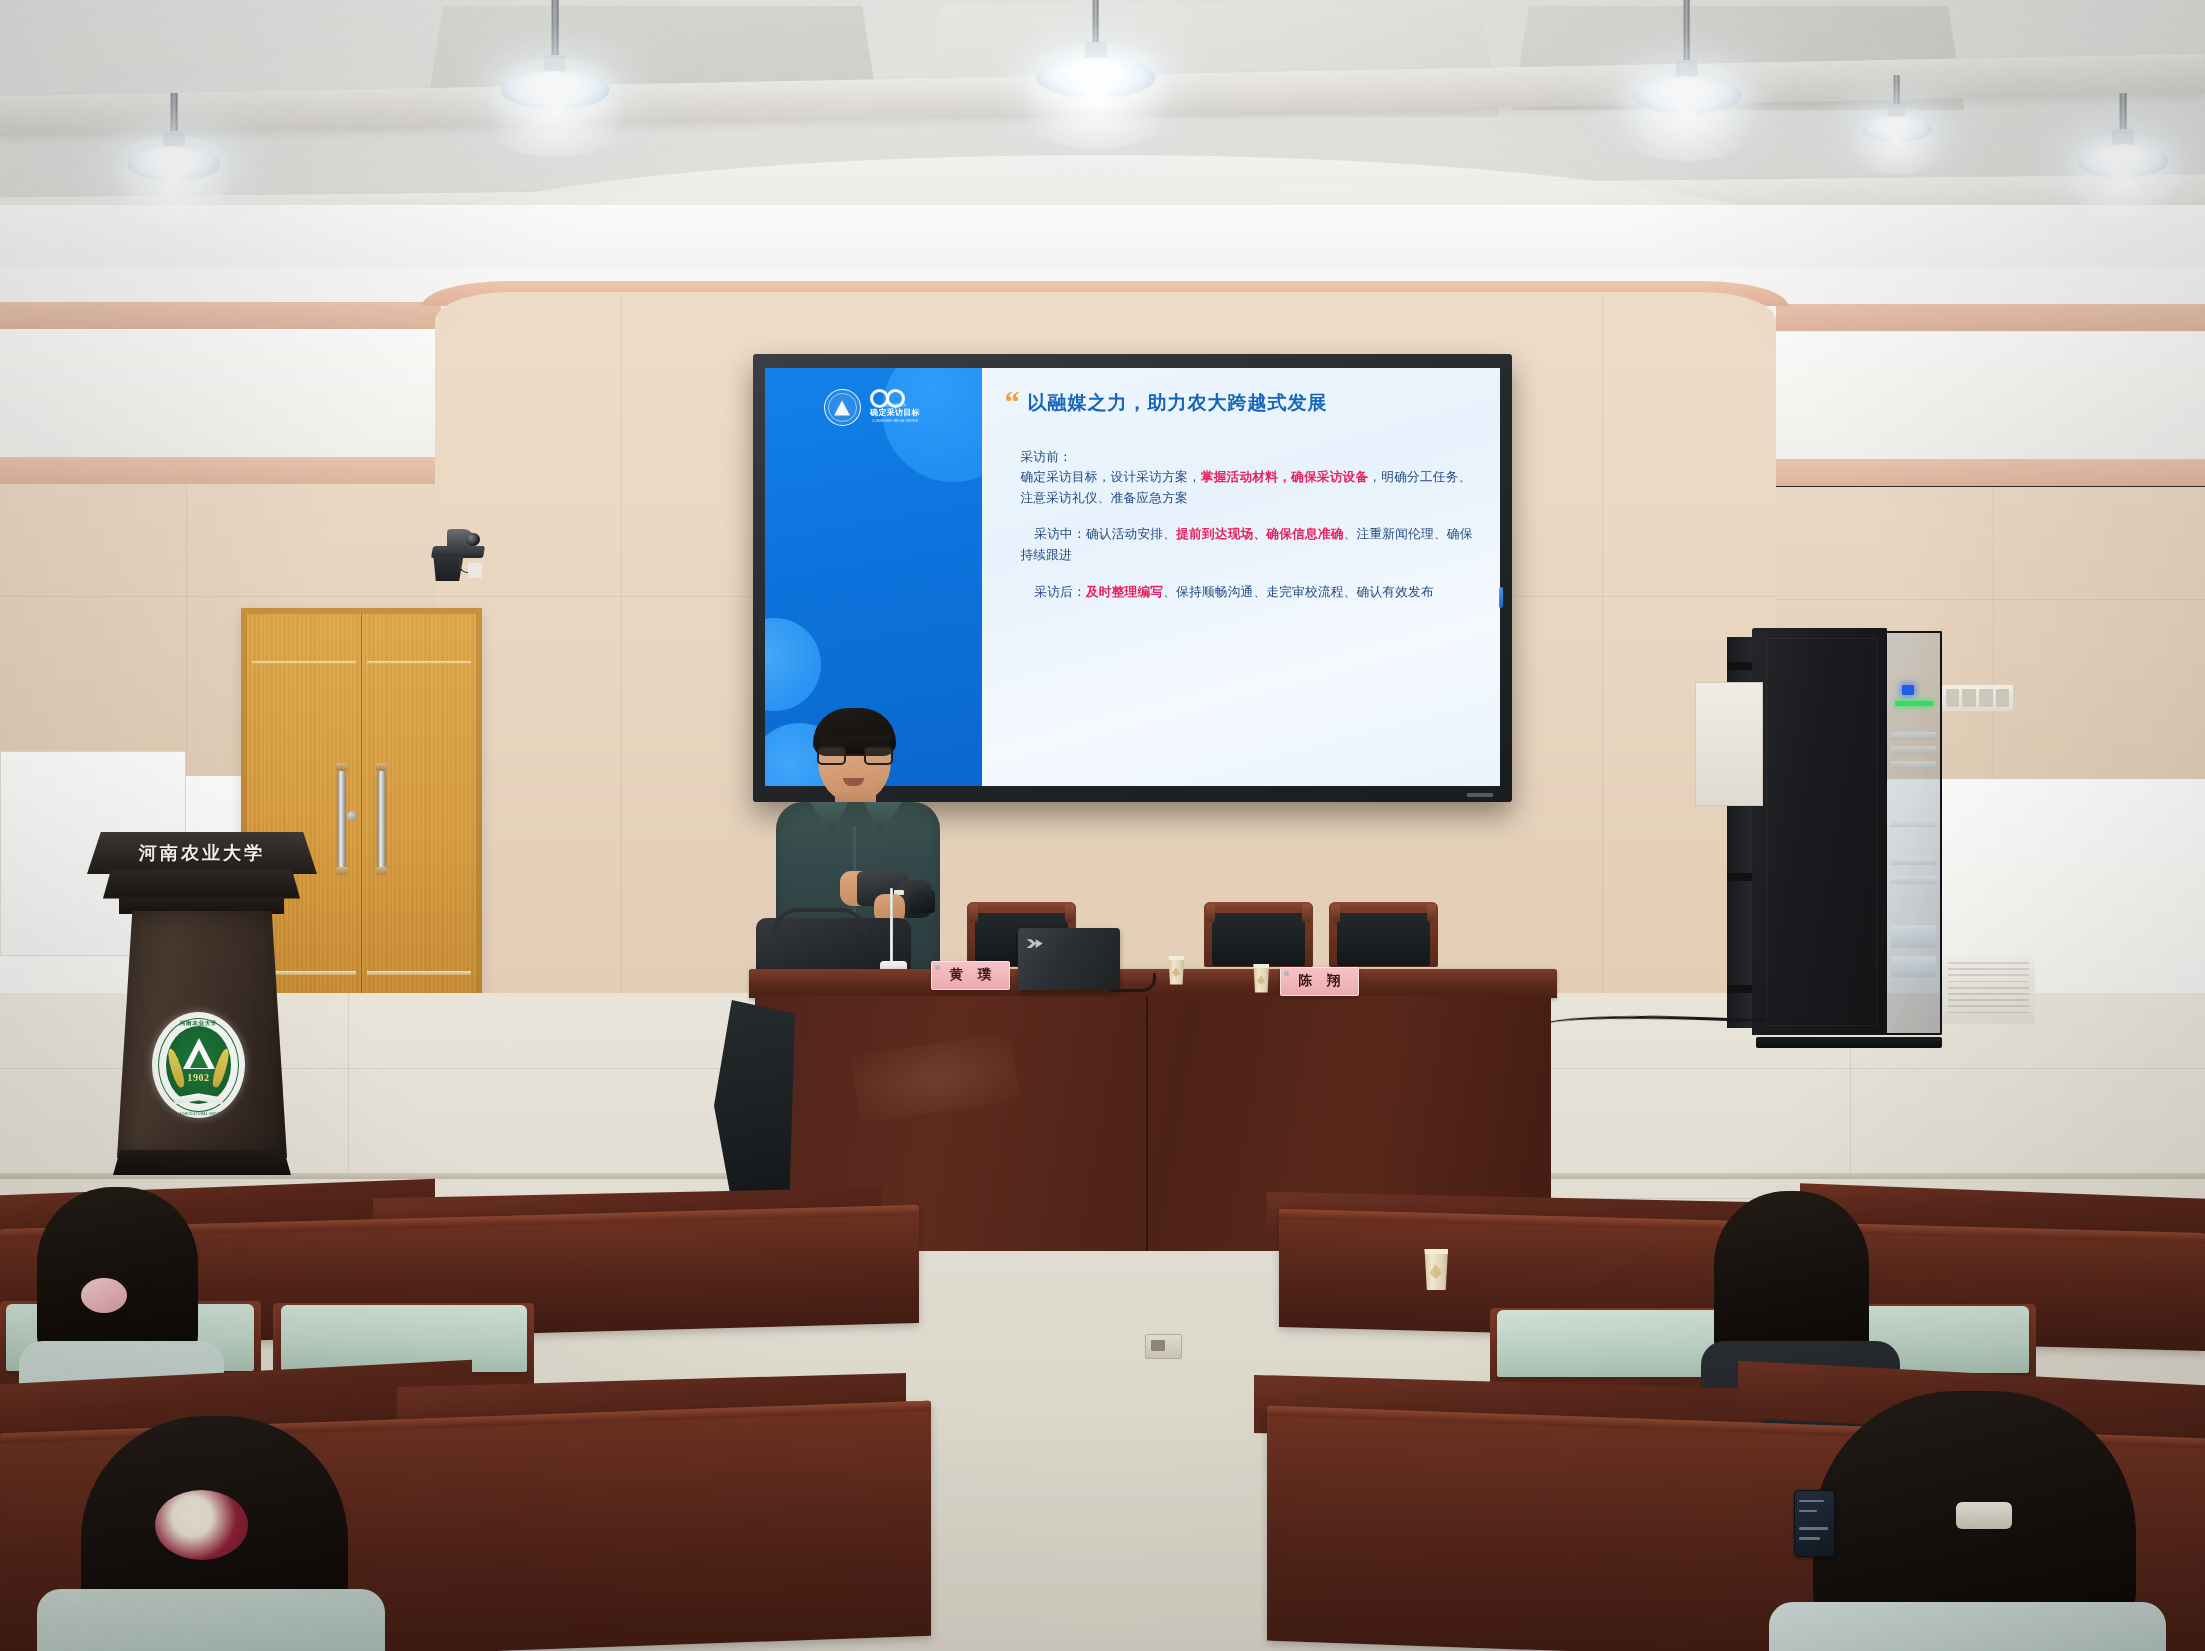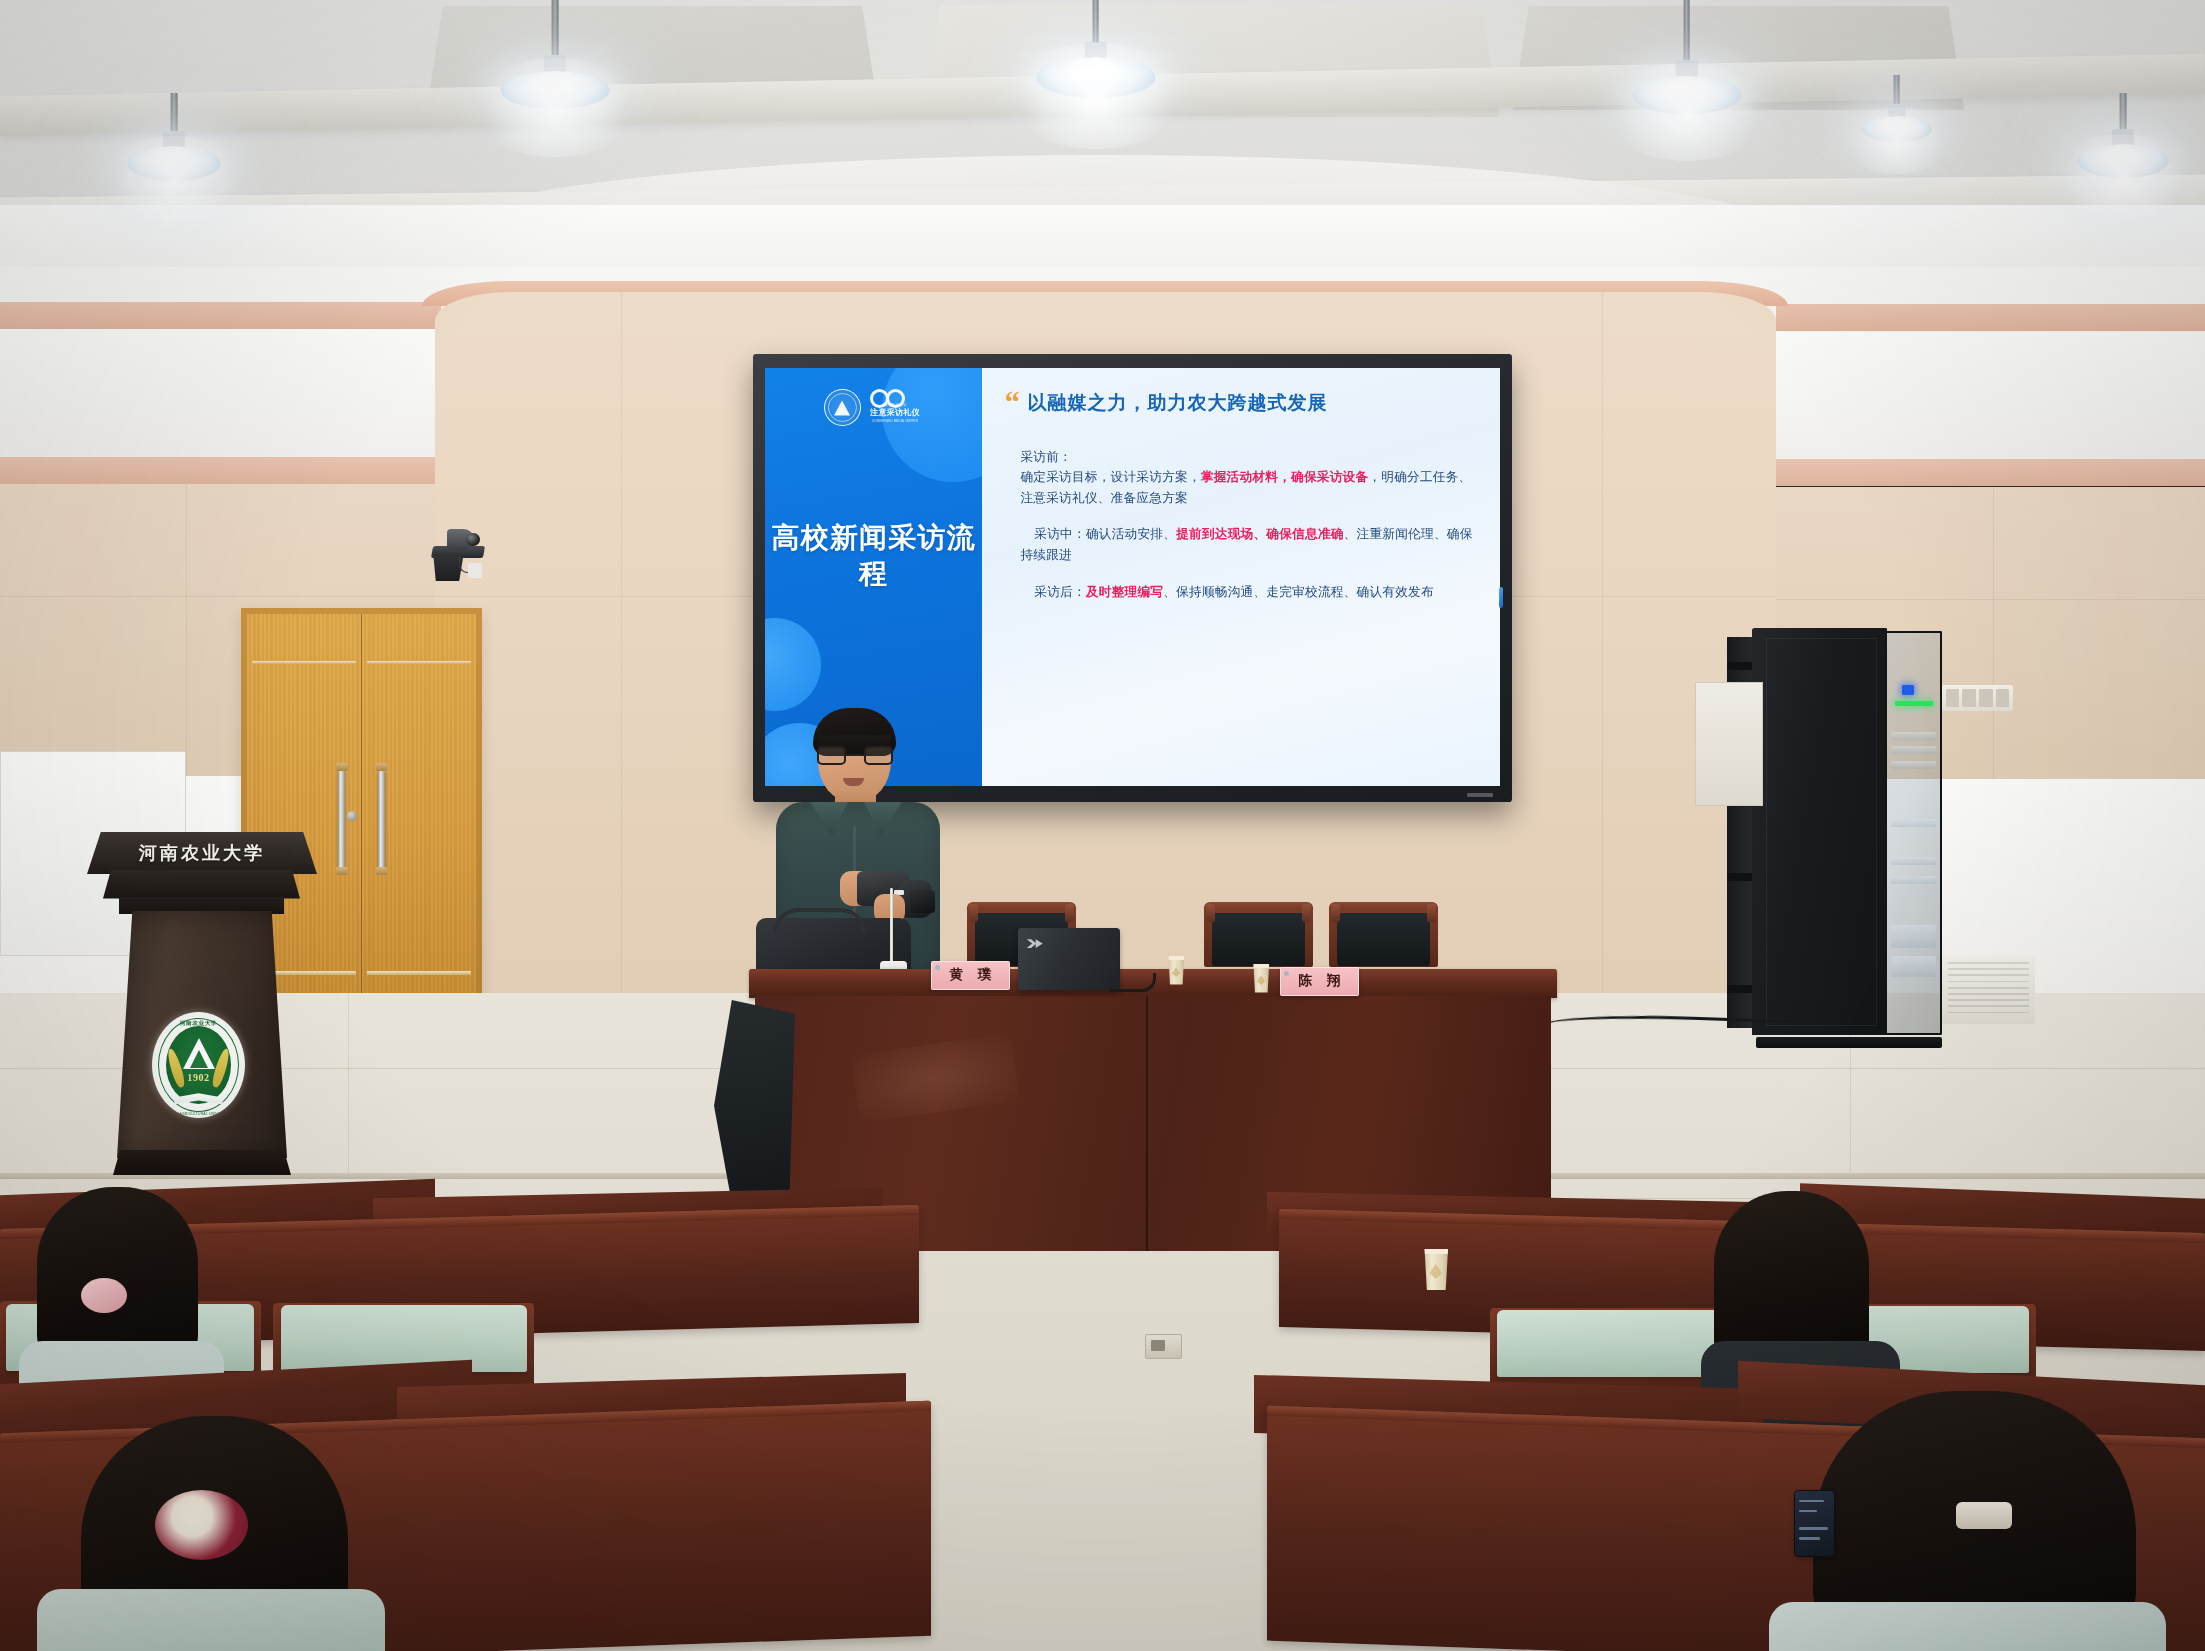--- a/index.html
+++ b/index.html
@@ -877,26 +877,25 @@
         <div class="blob-c"></div>
 
         <div class="logo-row">
           <div class="seal"></div>
           <div class="rm-logo">
             <div class="inf">
               <span class="l"></span>
                 <span class="r"></span>
             </div>
             <div class="rm-top-cn">河南农业大学</div>
-            <div class="rm-cn">注意采访礼仪</div>
+            <div class="rm-cn">确定采访目标</div>
             <div class="rm-en">CONVERGED MEDIA CENTER</div>
           </div>
         </div>
 
-        <div class="slide-left-title">高校新闻采访流程</div>
       </div>
 
       <div class="slide-right">
         <div class="slide-heading">
           <div class="quote-mark">“</div>
           <div class="slide-heading-text">以融媒之力，助力农大跨越式发展</div>
         </div>
 
         <div class="slide-body">
           <div class="para p1">

